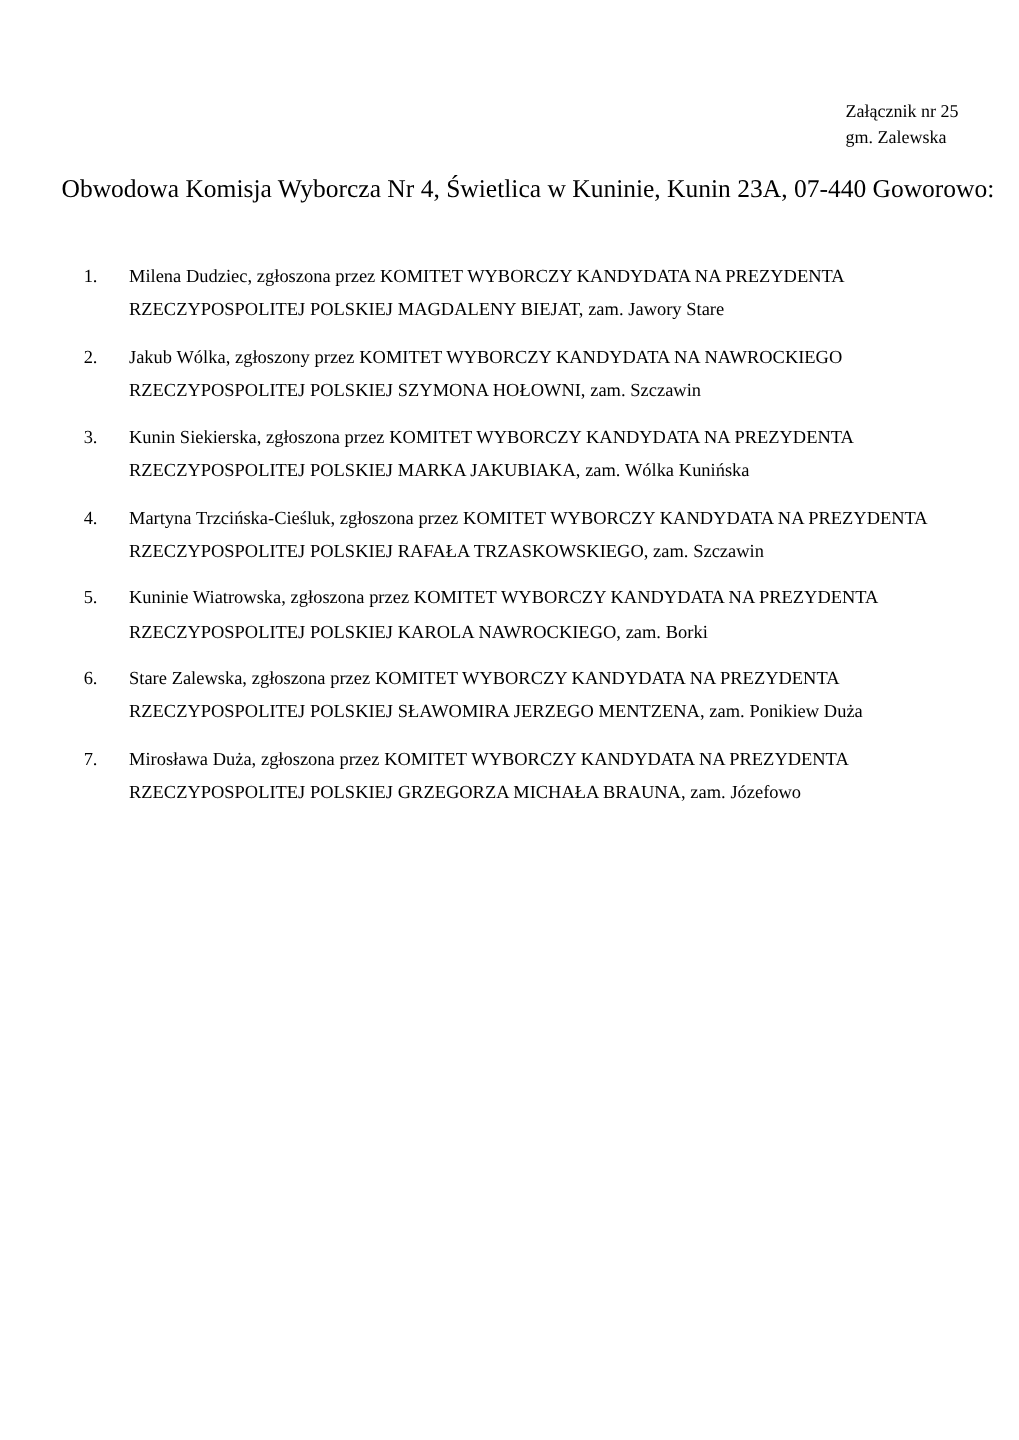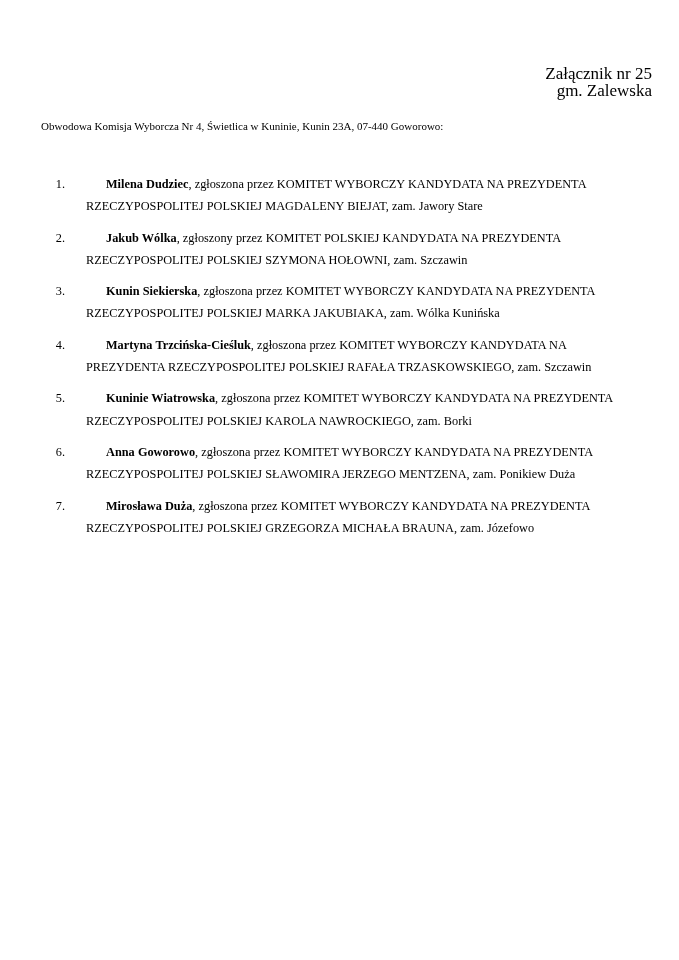--- a/index.html
+++ b/index.html
@@ -19,37 +19,37 @@
   .page {
     position: absolute;
     inset: 0;
     background: #ffffff;
   }
 
   
   .doc-header {
     position: absolute;
     top: 66px;
-    right: 27px;
-    text-align: right;
-    font-size: 17px;
+    right: 40px;
+    text-align: left;
+    font-size: 12px;
     line-height: 16.5px;
     white-space: nowrap;
   }
   .doc-header div {
     display: block;
   }
 
   
   .commission-line {
     position: absolute;
     top: 118px;
     left: 41px;
     right: 41px;
-    font-size: 11px;
+    font-size: 17px;
     line-height: 16px;
     white-space: nowrap;
   }
 
   
   .members {
     position: absolute;
     top: 173px;
     left: 41px;
     width: 597px;
@@ -71,22 +71,21 @@
   }
   .member-text {
     flex: 1 1 auto;
     padding-left: 18px;
     font-size: 12.3px;
     line-height: 22.3px;
     text-align: left;
     word-spacing: 0.1px;
   }
   .member-name {
-    font-weight: bold;
-    margin-left: 20px;
+    font-weight: normal;
   }
   .committee {
     font-variant: normal;
   }
 </style>
 </head>
 <body style="background: rgb(255, 255, 255); color: rgb(0, 0, 0);">
 
 <div class="page">
 
@@ -97,37 +96,37 @@
 
   <div class="commission-line">Obwodowa Komisja Wyborcza Nr 4, Świetlica w Kuninie, Kunin 23A, 07-440 Goworowo:</div>
 
   <ol class="members" style="list-style: none; margin: 0px; padding: 0px;">
       <li class="member-row">
         <span class="member-index">1.</span>
         <span class="member-text"><span class="member-name">Milena Dudziec</span><span class="committee">, zgłoszona przez KOMITET WYBORCZY KANDYDATA NA PREZYDENTA RZECZYPOSPOLITEJ POLSKIEJ MAGDALENY BIEJAT, zam. Jawory Stare</span></span>
       </li>
       <li class="member-row">
         <span class="member-index">2.</span>
-        <span class="member-text"><span class="member-name">Jakub Wólka</span><span class="committee">, zgłoszony przez KOMITET POLSKIEJ KANDYDATA NA PREZYDENTA RZECZYPOSPOLITEJ POLSKIEJ SZYMONA HOŁOWNI, zam. Szczawin</span></span>
+        <span class="member-text"><span class="member-name">Jakub Wólka</span><span class="committee">, zgłoszony przez KOMITET WYBORCZY KANDYDATA NA NAWROCKIEGO RZECZYPOSPOLITEJ POLSKIEJ SZYMONA HOŁOWNI, zam. Szczawin</span></span>
       </li>
       <li class="member-row">
         <span class="member-index">3.</span>
         <span class="member-text"><span class="member-name">Kunin Siekierska</span><span class="committee">, zgłoszona przez KOMITET WYBORCZY KANDYDATA NA PREZYDENTA RZECZYPOSPOLITEJ POLSKIEJ MARKA JAKUBIAKA, zam. Wólka Kunińska</span></span>
       </li>
       <li class="member-row">
         <span class="member-index">4.</span>
         <span class="member-text"><span class="member-name">Martyna Trzcińska-Cieśluk</span><span class="committee">, zgłoszona przez KOMITET WYBORCZY KANDYDATA NA PREZYDENTA RZECZYPOSPOLITEJ POLSKIEJ RAFAŁA TRZASKOWSKIEGO, zam. Szczawin</span></span>
       </li>
       <li class="member-row">
         <span class="member-index">5.</span>
         <span class="member-text"><span class="member-name">Kuninie Wiatrowska</span><span class="committee">, zgłoszona przez KOMITET WYBORCZY KANDYDATA NA PREZYDENTA RZECZYPOSPOLITEJ POLSKIEJ KAROLA NAWROCKIEGO, zam. Borki</span></span>
       </li>
       <li class="member-row">
         <span class="member-index">6.</span>
-        <span class="member-text"><span class="member-name">Anna Goworowo</span><span class="committee">, zgłoszona przez KOMITET WYBORCZY KANDYDATA NA PREZYDENTA RZECZYPOSPOLITEJ POLSKIEJ SŁAWOMIRA JERZEGO MENTZENA, zam. Ponikiew Duża</span></span>
+        <span class="member-text"><span class="member-name">Stare Zalewska</span><span class="committee">, zgłoszona przez KOMITET WYBORCZY KANDYDATA NA PREZYDENTA RZECZYPOSPOLITEJ POLSKIEJ SŁAWOMIRA JERZEGO MENTZENA, zam. Ponikiew Duża</span></span>
       </li>
       <li class="member-row">
         <span class="member-index">7.</span>
         <span class="member-text"><span class="member-name">Mirosława Duża</span><span class="committee">, zgłoszona przez KOMITET WYBORCZY KANDYDATA NA PREZYDENTA RZECZYPOSPOLITEJ POLSKIEJ GRZEGORZA MICHAŁA BRAUNA, zam. Józefowo</span></span>
       </li>
     </ol>
 
 </div>
 
 </body></html>

